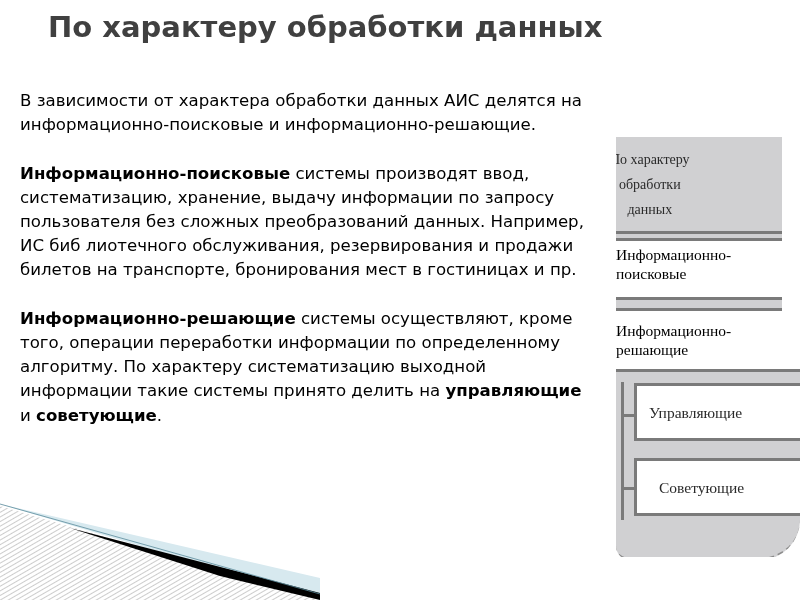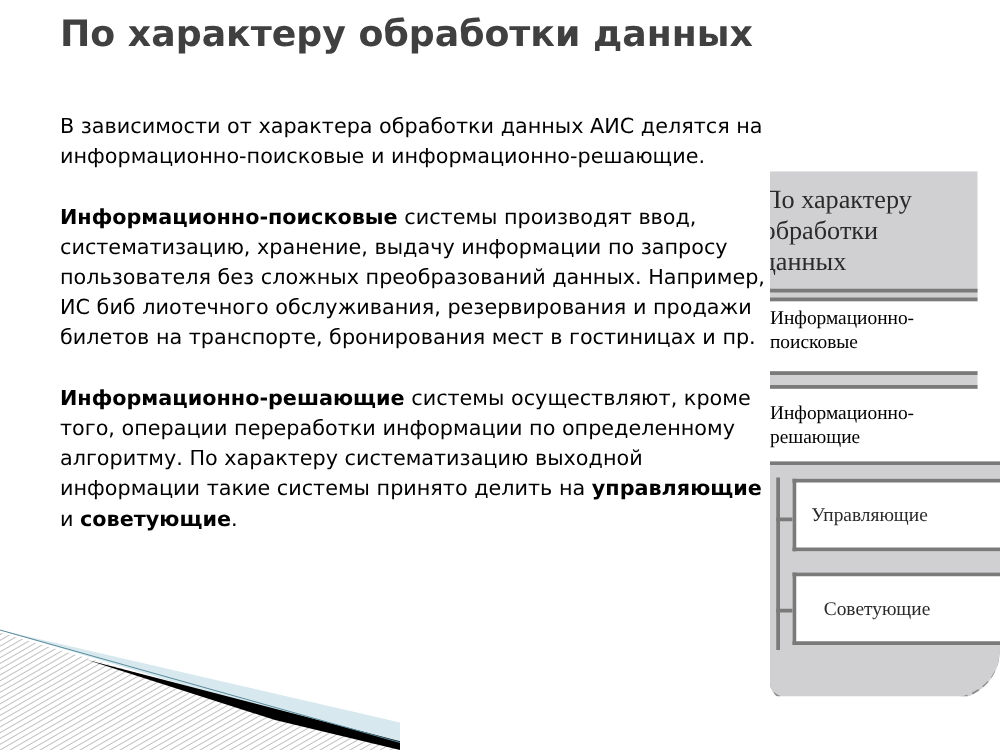--- a/index.html
+++ b/index.html
@@ -1,27 +1,27 @@
 <!DOCTYPE html>
 <html><head>
 <meta charset="utf-8">
 <style>
   html, body { margin:0; padding:0; }
   body { width:800px; height:600px; position:relative; overflow:hidden; background:#ffffff; font-family:"DejaVu Sans", sans-serif; }
   .title { position:absolute; left:48px; top:6px; width:560px; font-family:"DejaVu Sans", sans-serif; font-weight:bold; font-size:29px; line-height:42px; color:#404040; }
-  .body-text { position:absolute; left:48px; top:89px; width:575px; font-family:"DejaVu Sans", sans-serif; font-size:16.6px; line-height:24.2px; color:#000; }
+  .body-text { position:absolute; left:20px; top:89px; width:575px; font-family:"DejaVu Sans", sans-serif; font-size:16.6px; line-height:24.2px; color:#000; }
   .body-text p { margin:0; }
   .gap { height:24.2px; }
   .bi { font-weight:bold; }
   .b { font-weight:normal; }
 
   
   .diagram { position:absolute; left:616px; top:137px; width:184px; height:420px; overflow:hidden; }
   .d-head { position:absolute; left:0; top:0; width:166px; height:96px; background:#d0d0d2; }
-  .d-head-text { position:absolute; left:-6px; top:10px; font-family:"Liberation Serif", serif; font-size:21px; line-height:25px; color:#2a2a2a; white-space:pre; }
+  .d-head-text { position:absolute; left:-6px; top:10px; font-family:"Liberation Serif", serif; font-size:14px; line-height:25px; color:#2a2a2a; white-space:pre;text-align:center; }
   .d-bar { position:absolute; left:0; width:166px; background:#d0d0d2; border-top:3px solid #7a7a7a; border-bottom:3px solid #7a7a7a; }
   .d-item { position:absolute; left:0; font-family:"Liberation Serif", serif; font-size:15.5px; line-height:19px; color:#000000; white-space:pre; }
   .d-frame { position:absolute; left:0; top:232px; width:184px; height:186px; background:#d0d0d2; border-bottom-left-radius:14px; border-bottom-right-radius:40px; border-bottom:2px dashed #8c8c8c; border-top:3px solid #7a7a7a; }
   .d-vline { position:absolute; left:5px; top:10px; width:3px; height:138px; background:#7a7a7a; }
   .d-hline { position:absolute; left:5px; height:3px; width:15px; background:#7a7a7a; }
   .d-box { position:absolute; left:18px; width:170px; height:58px; background:#ffffff; border:3px solid #7a7a7a; border-right:none; box-sizing:border-box; }
   .d-box-label { position:absolute; left:12px; top:18px; font-family:"Liberation Serif", serif; font-size:15.5px; color:#2a2a2a; white-space:pre; }
 
   
   .deco { position:absolute; left:0; top:498px; width:320px; height:102px; }

